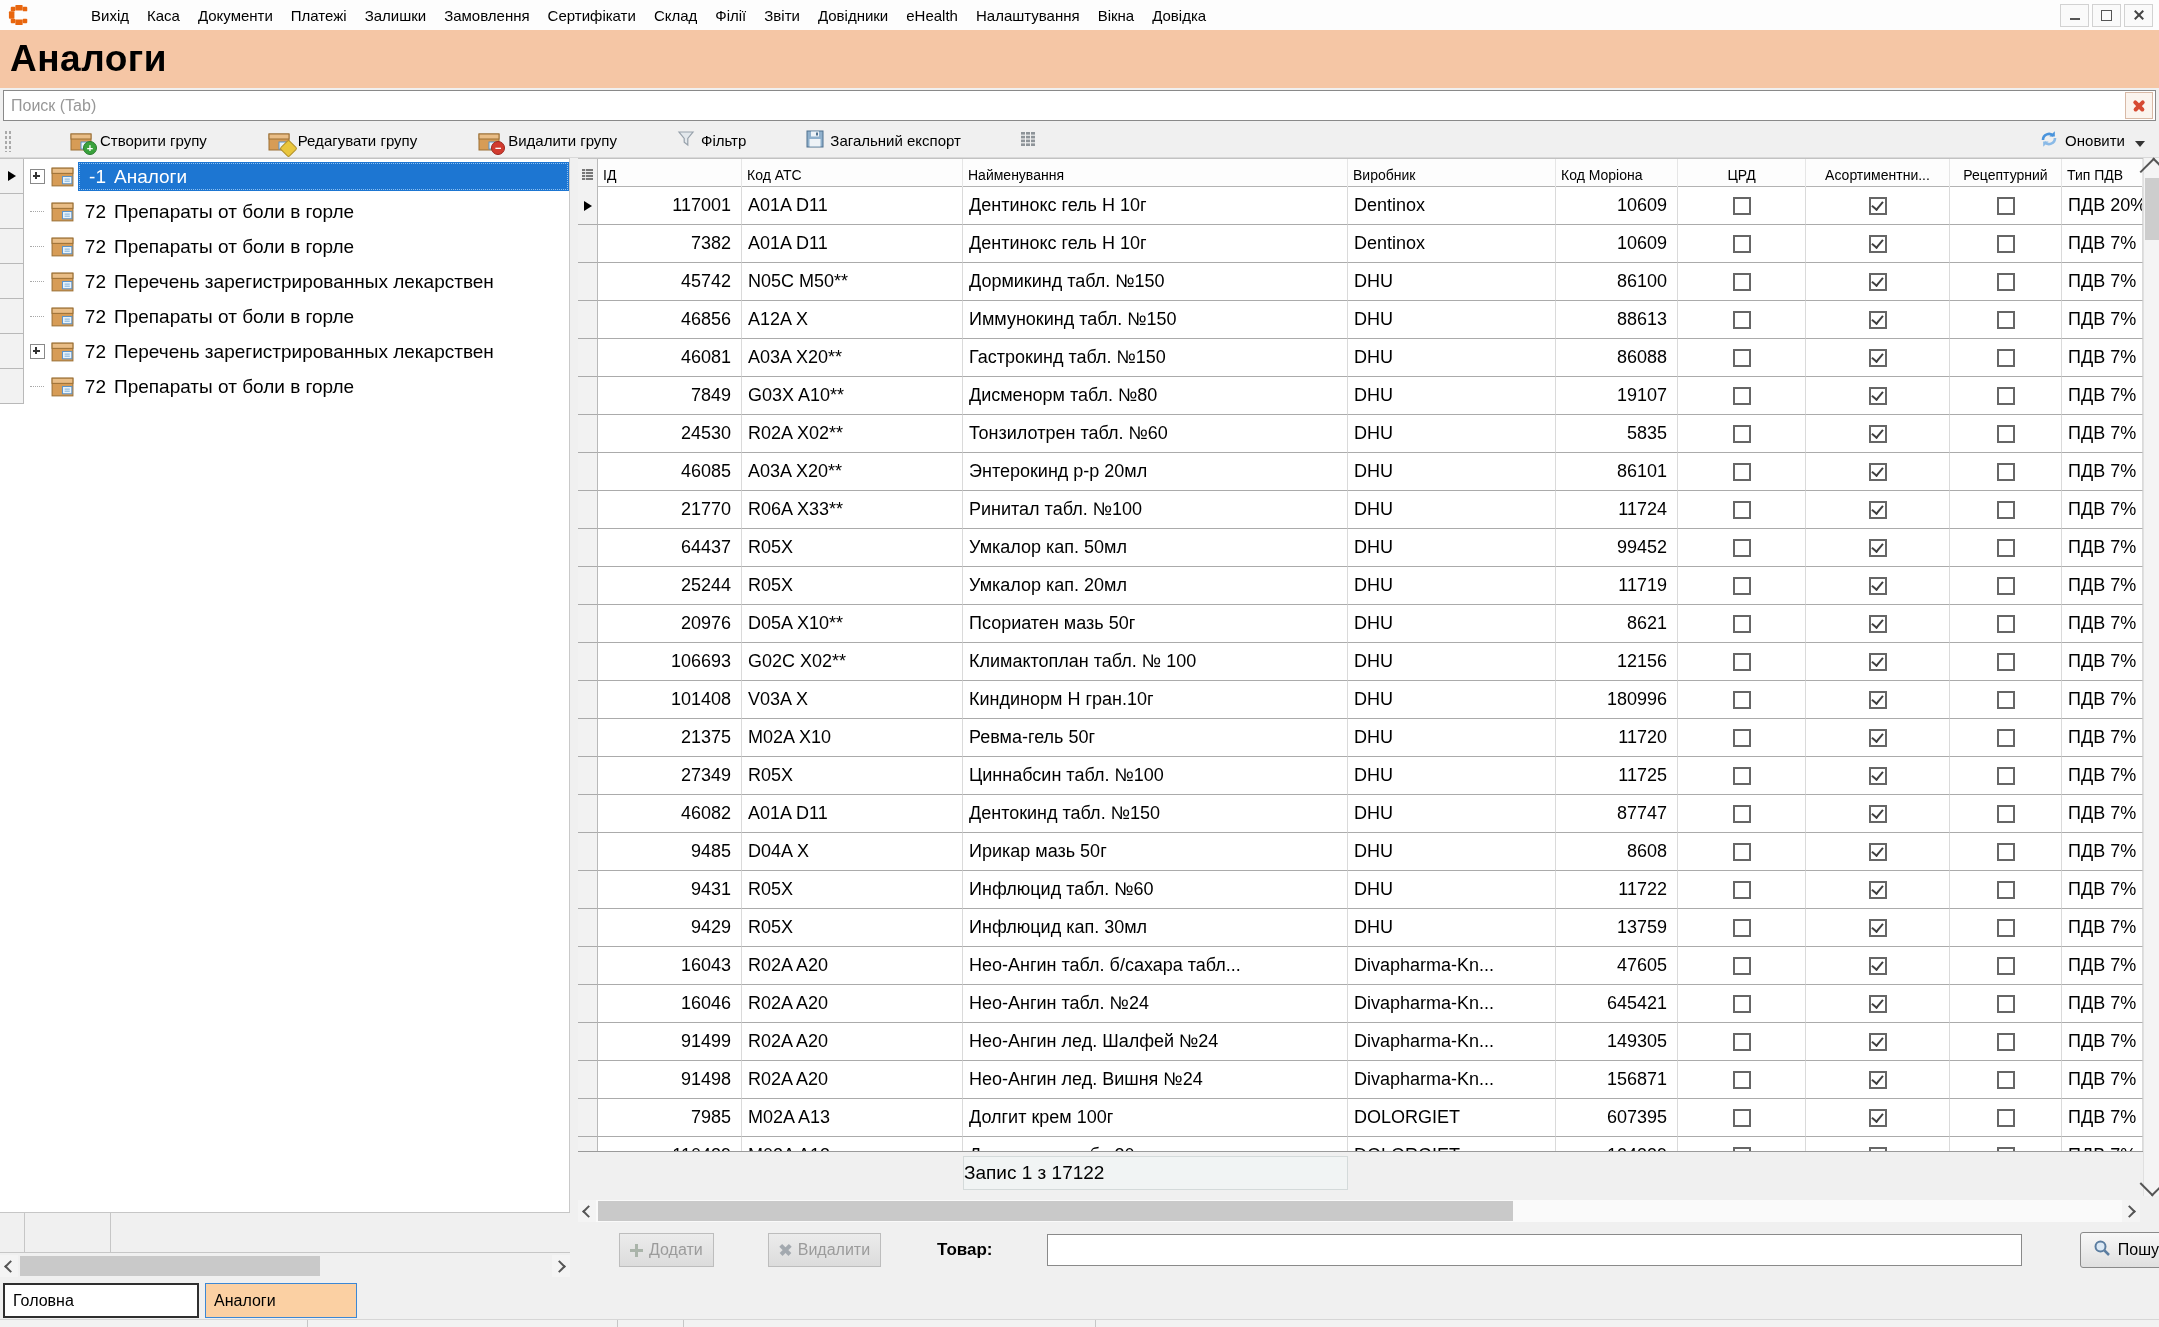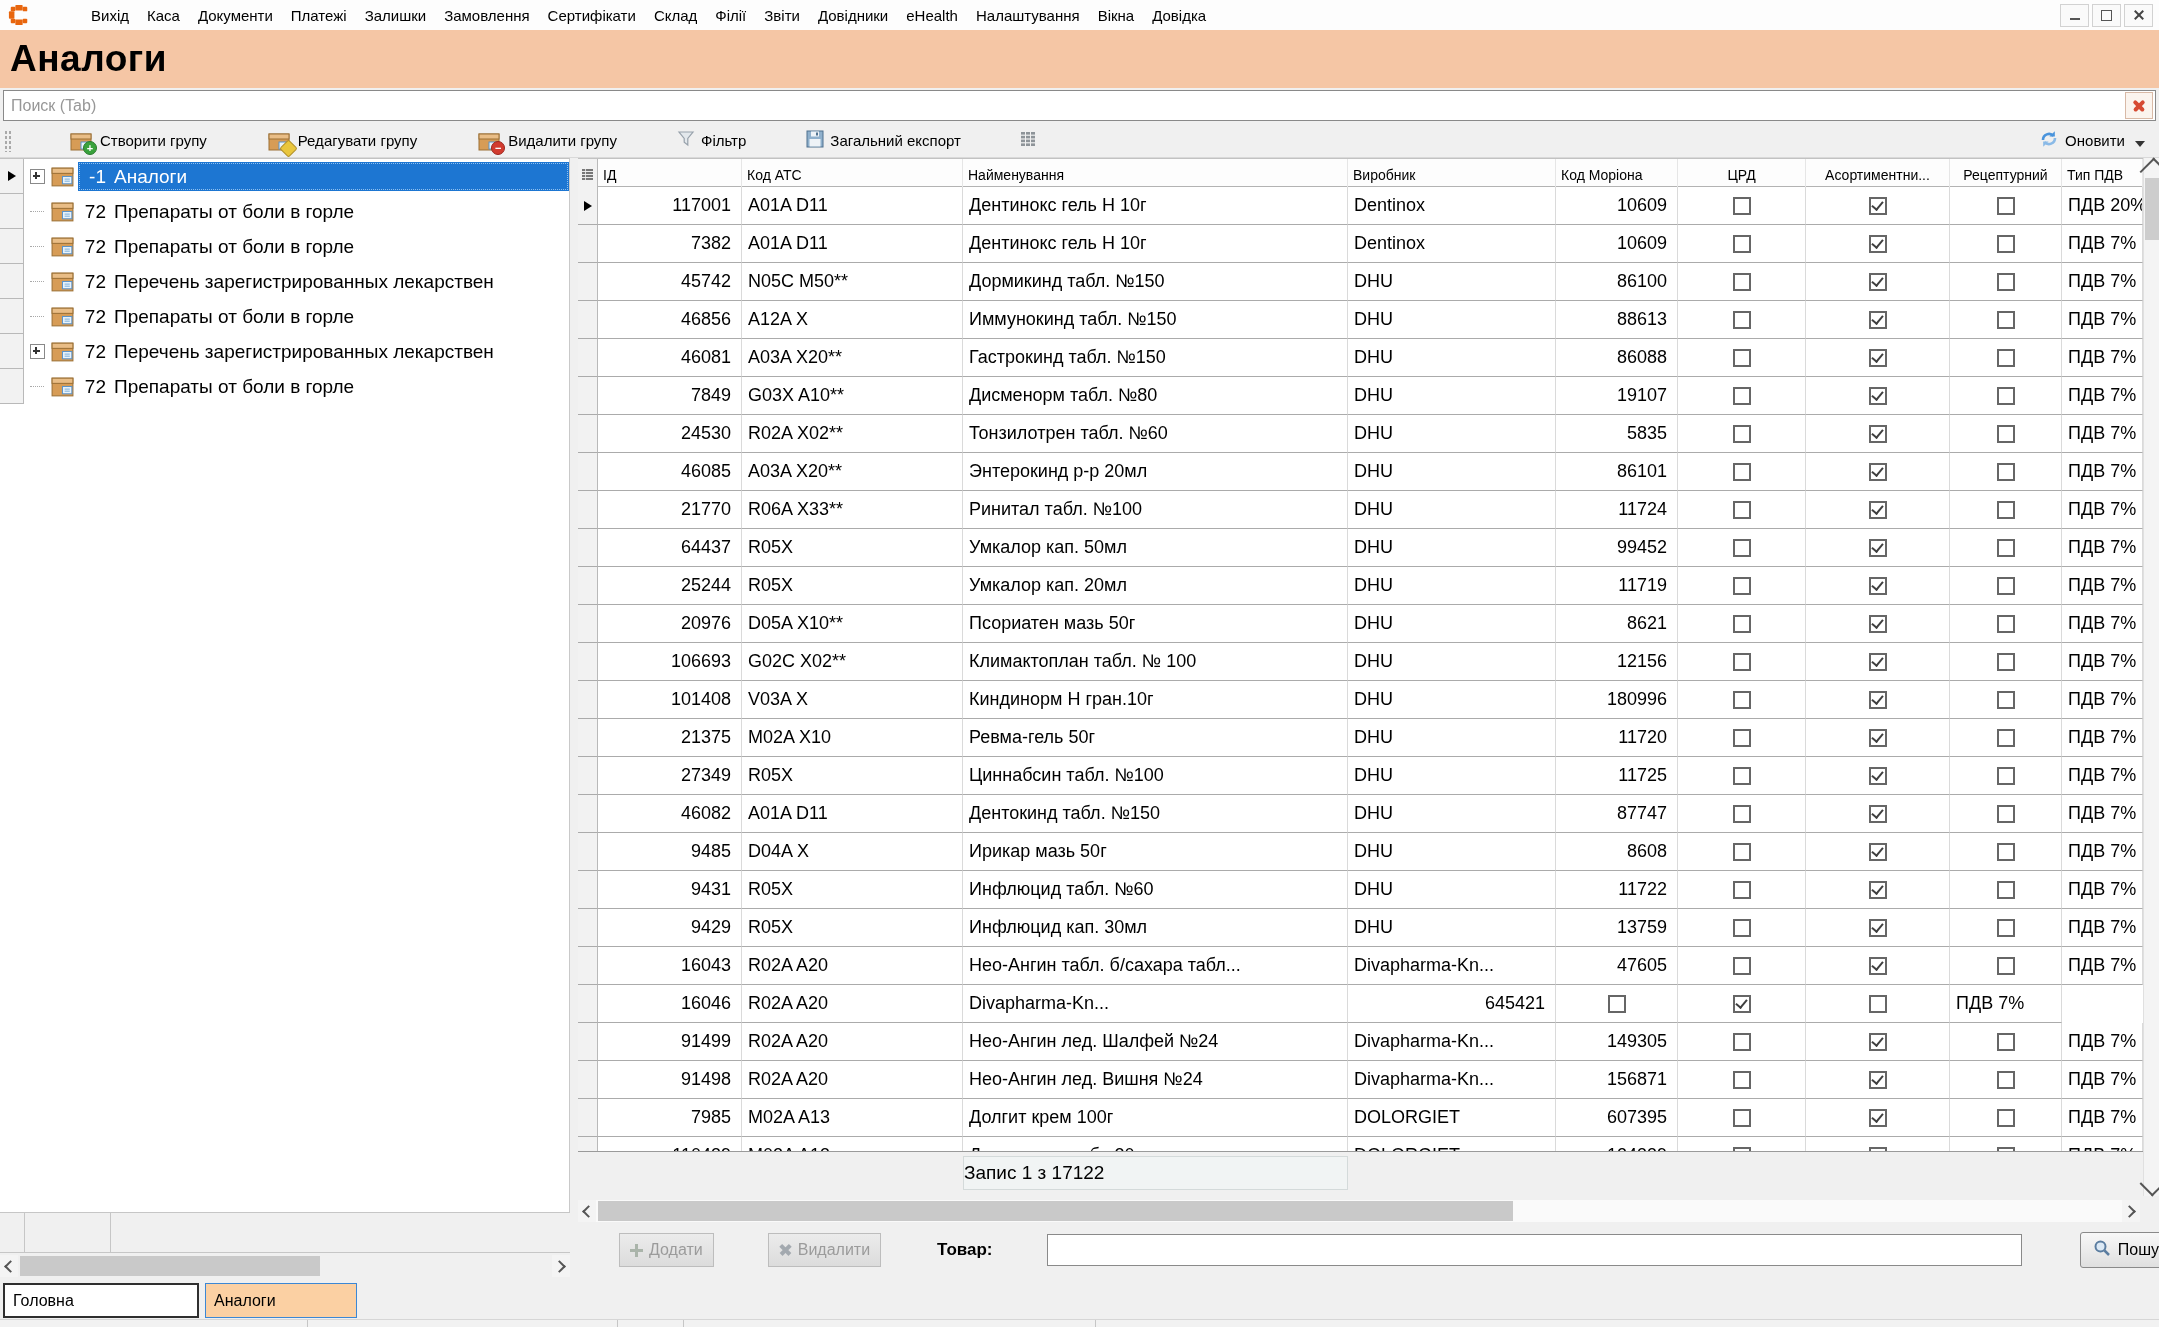--- a/index.html
+++ b/index.html
@@ -871,20 +871,21 @@
     <span class="c chk">
           <span class="cb"></span>
         </span>
     <span class="c">ПДВ 7%</span>
   </div>
 
   <div class="trow grid-cols">
     <span class="c ind"></span>
     <span class="c num">16046</span>
     <span class="c">R02A A20</span>
+    <span class="c">Нео-Ангин табл. №24</span>
     <span class="c">Divapharma-Kn...</span>
     <span class="c num">645421</span>
     <span class="c chk">
           <span class="cb"></span>
         </span>
     <span class="c chk">
           <span class="cb checked"></span>
         </span>
     <span class="c chk">
           <span class="cb"></span>

